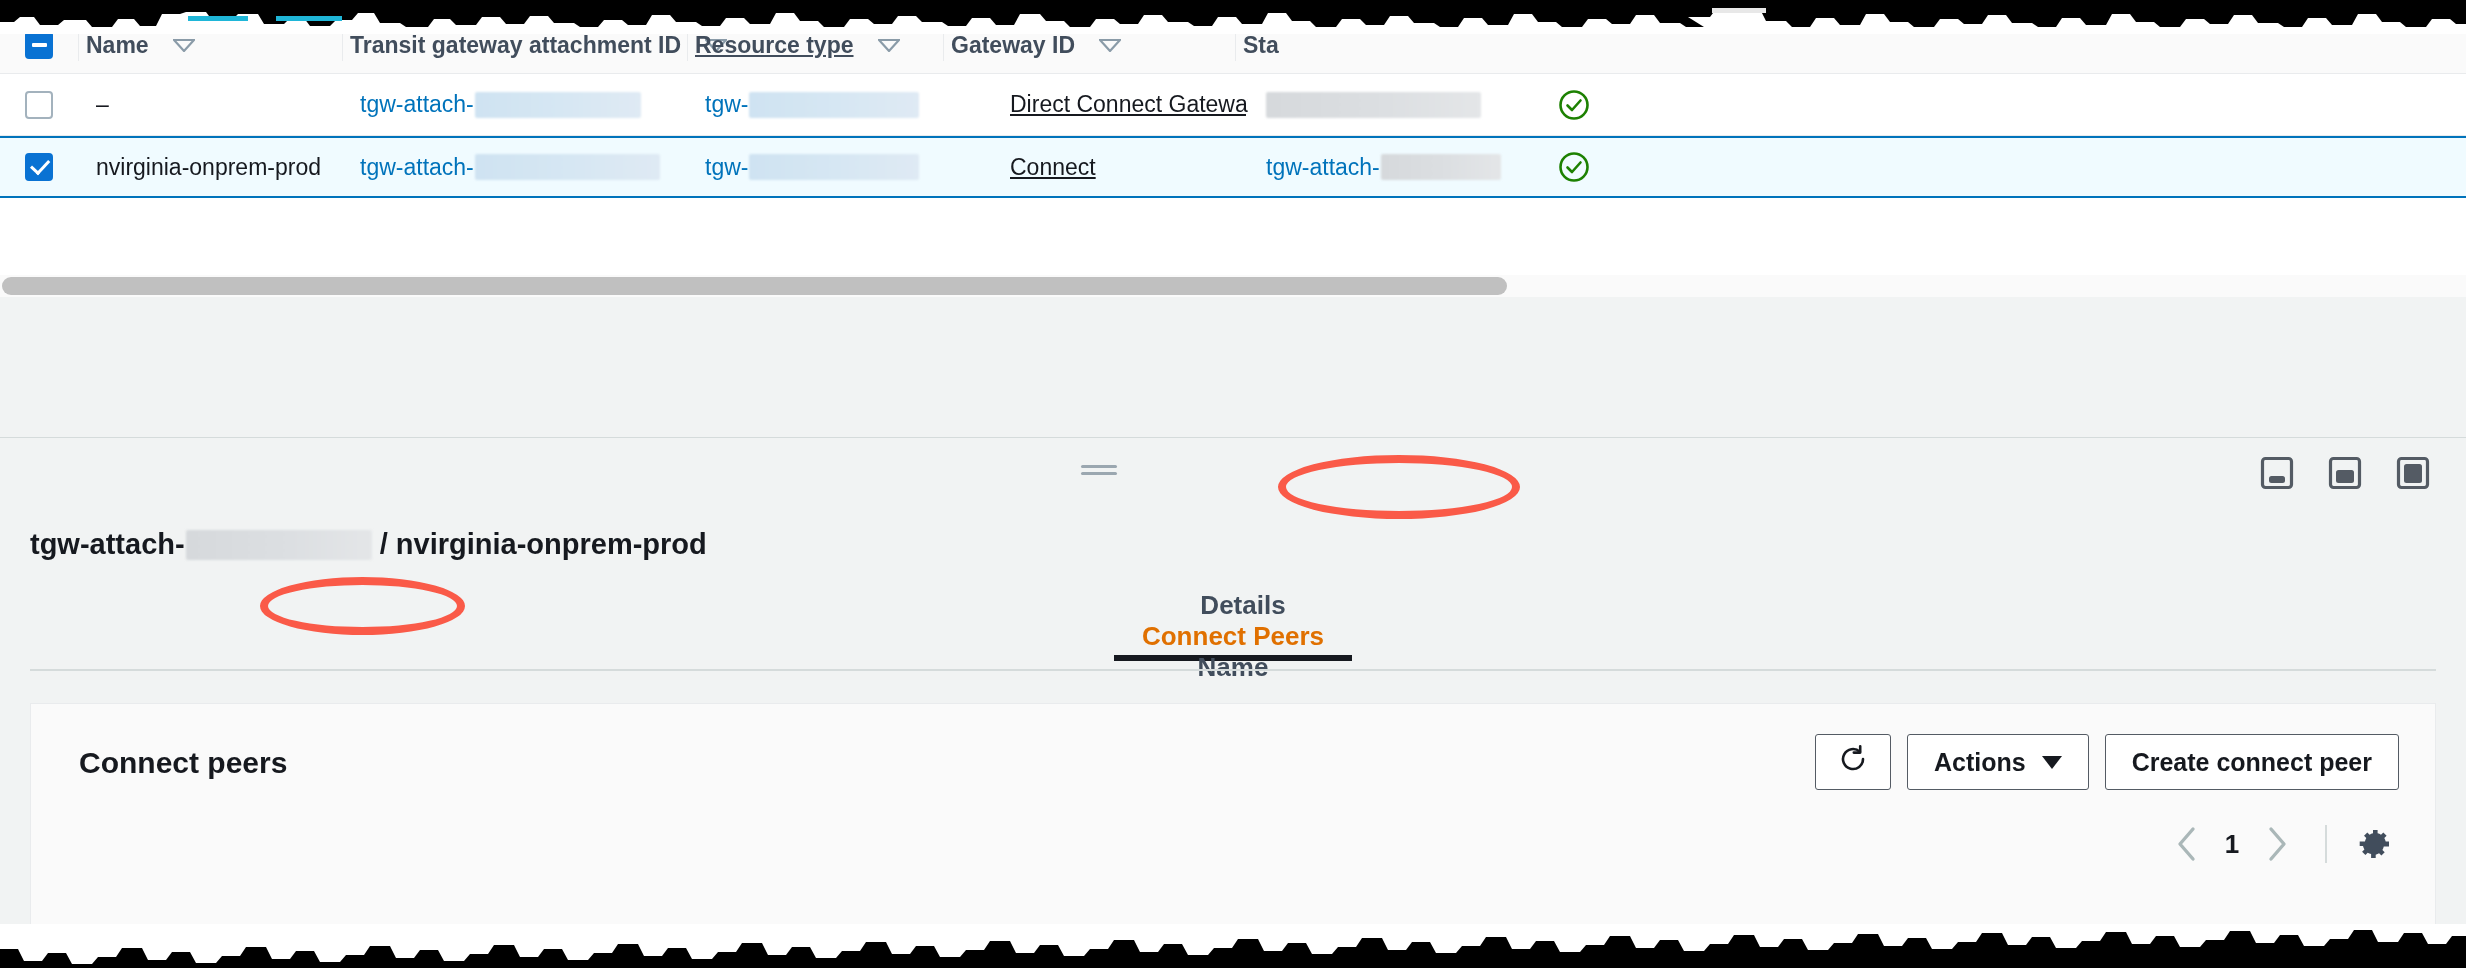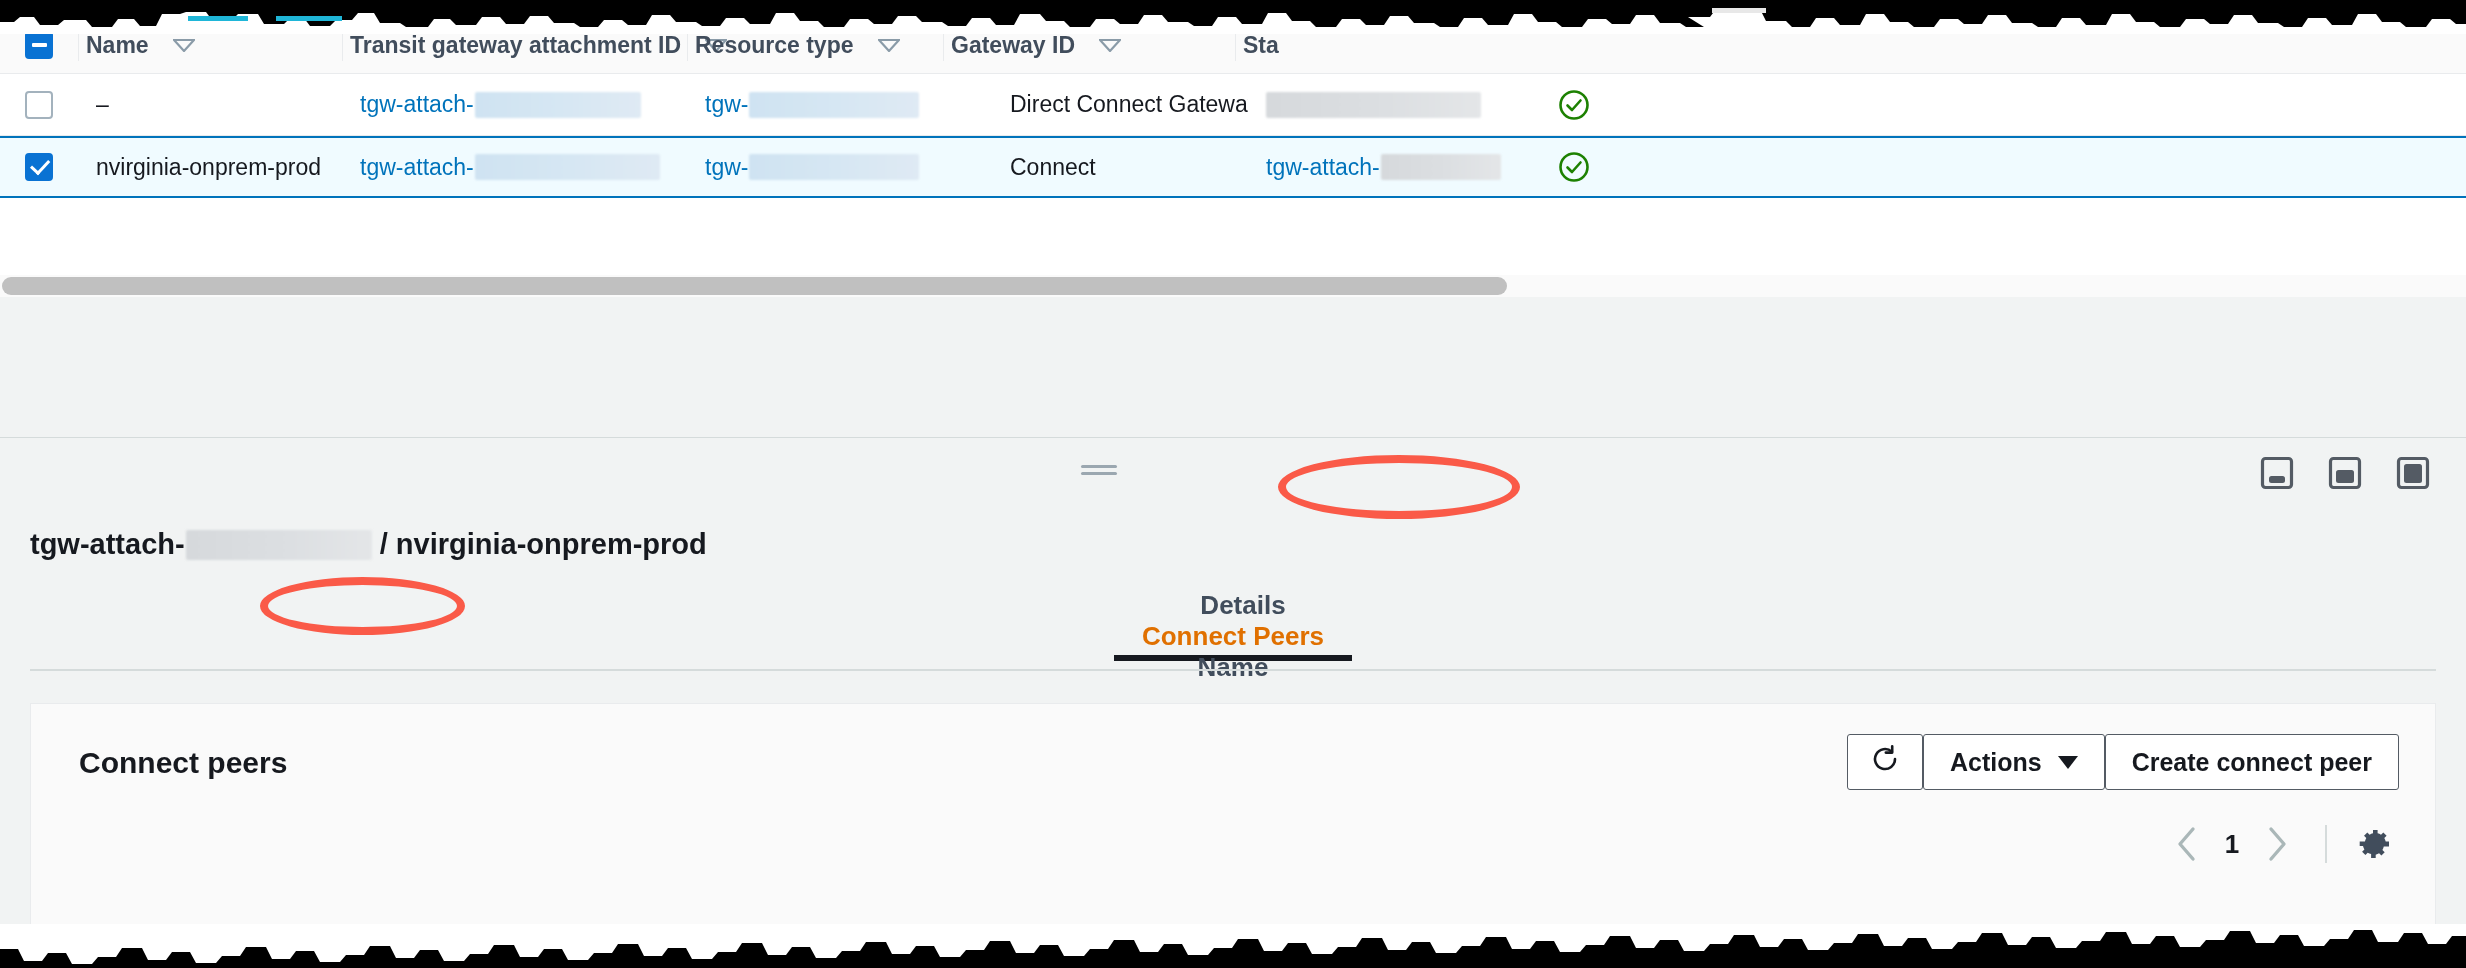--- a/index.html
+++ b/index.html
@@ -104,21 +104,21 @@
     white-space: nowrap;
     overflow: hidden;
   }
   .link { color: #0073bb; }
 
   
   .c-check { width: 78px; justify-content: center; padding: 0; }
   .c-name  { width: 264px; }
   .c-taid  { width: 345px; }
   .c-tgid  { width: 305px; }
-  .c-rtype { width: 256px; }
+  .c-rtype { width: 256px; text-decoration: underline; }
   .c-rid   { width: 292px; }
   .c-stat  { width: 120px; }
 
   
   .redact {
     display: inline-block;
     height: 26px;
     border-radius: 2px;
     vertical-align: middle;
     margin-left: 1px;
@@ -264,20 +264,21 @@
     left: 48px; top: 42px;
     font-size: 30px;
     font-weight: 700;
     color: #16191f;
   }
   .card-actions {
     position: absolute;
     right: 36px; top: 30px;
     display: flex;
     align-items: center;
+    gap: 16px;
   }
   .btn {
     border: 1px solid #545b64;
     border-radius: 3px;
     background: #fff;
     color: #16191f;
     font-size: 25px;
     font-weight: 700;
     font-family: "Liberation Sans", sans-serif;
     height: 56px;

